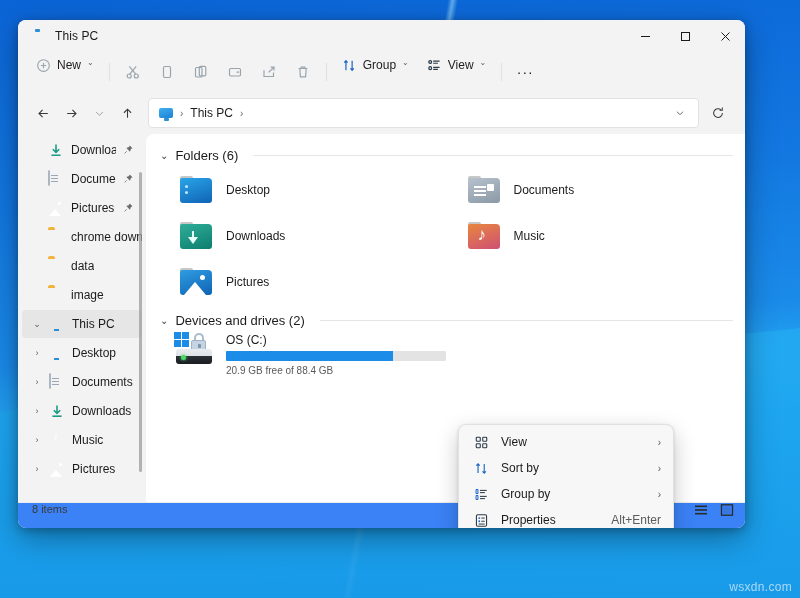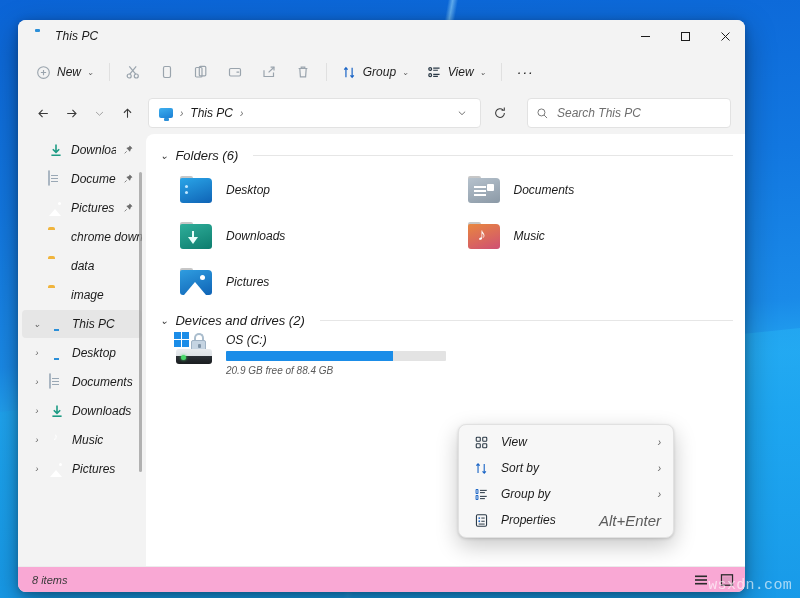--- a/index.html
+++ b/index.html
@@ -23,26 +23,26 @@
     position: absolute; left:0; bottom:0; width:800px; height:300px;
     background: linear-gradient(180deg, rgba(40,180,245,0.55) 0%, rgba(30,165,240,0.75) 40%, rgba(22,150,230,0.85) 100%);
     clip-path: polygon(0 38%, 100% 10%, 100% 100%, 0 100%);
     pointer-events:none;
   }
 
   
   .window {
     position: absolute;
     left: 18px; top: 20px;
-    width: 727px; height: 572px;
+    width: 727px; height: 508px;
     background: #f3f3f3;
     border-radius: 8px;
     box-shadow: 0 10px 30px rgba(0,0,0,.35), 0 2px 8px rgba(0,0,0,.25);
     overflow: hidden;
-    display: flex; flex-direction: column; font-style: italic;
+    display: flex; flex-direction: column;
   }
 
   
   .titlebar {
     height: 32px; flex: 0 0 32px;
     display: flex; align-items: center;
     background: #f3f3f3;
     padding-left: 12px;
     position: relative;
   }
@@ -55,21 +55,21 @@
   .wc svg { display:block; }
 
   
   .toolbar {
     height: 40px; flex: 0 0 40px;
     display: flex; align-items: center;
     background: #f3f3f3;
     padding: 0 10px;
     gap: 0px;
   }
-  .tbtn { height: 28px; display:flex; align-items:center; gap:6px; padding: 0 9px; border-radius: 4px; color:#1d1d1d; font-size:12px; }
+  .tbtn { height: 28px; display:flex; align-items:flex-start; gap:6px; padding: 0 9px; border-radius: 4px; color:#1d1d1d; font-size:12px; }
   .tbtn.new { padding-left: 8px; }
   .tbtn .chev { font-size: 8px; color:#5a5a5a; }
   .iconbtn { width: 34px; height: 28px; display:flex; align-items:center; justify-content:center; border-radius:4px; }
   .sep { width: 1px; height: 18px; background: #e0e0e0; margin: 0 6px; }
   .icon-stroke { stroke:#9aa4ad; stroke-width:1.2; fill:none; }
   .icon-dark { stroke:#2b3a47; stroke-width:1.3; fill:none; }
   .icon-blue { stroke:#1b65c6; stroke-width:1.3; fill:none; }
 
   
   .addressrow {
@@ -176,44 +176,44 @@
   .lock-body:after{content:"";position:absolute;left:6px;top:3px;width:3px;height:4px;background:#7f93a6;border-radius:1px;}
   .lock-shackle { position:absolute; top:0; left:3px; width:10px; height:9px; border:2px solid #aabdcd; border-bottom:none; border-radius:6px 6px 0 0;}
   .drive-info { flex:1 1 auto; min-width:0; padding-top:1px;}
   .drive-name { font-size:12px; color:#1b1b1b; margin-bottom:4px; }
   .bar { height:10px; background:#e3e3e3; border-radius:1px; overflow:hidden; }
   .bar > i { display:block; height:100%; background:#1b8de8; }
   .drive-sub { font-size:10px; color:#5a5a5a; margin-top:4px; }
 
   
   .statusbar {
-    height: 26px; flex:0 0 26px; background:#f9a8d4;
-    display:flex; align-items:center; padding: 0 10px 0 14px;
+    height: 26px; flex:0 0 26px; background:#3b82f6;
+    display:flex; align-items:flex-start; padding: 0 10px 0 14px;
     font-size:11px; color:#3a3a3a; border-top:1px solid #ececec;
   }
   .sb-right { margin-left:auto; display:flex; align-items:center; gap:10px; }
   .viewtog { width:16px; height:14px; display:flex; align-items:center; justify-content:center; }
 
   
   .ctxmenu {
     position: absolute; left: 440px; top: 404px; width: 216px;
     background:#f7f7f7; border:1px solid #e1e1e1; border-radius: 8px;
     box-shadow: 0 8px 22px rgba(0,0,0,.22), 0 1px 3px rgba(0,0,0,.14);
     padding: 4px; z-index: 50;
   }
   .ctxitem {
     height: 26px; display:flex; align-items:center; gap:12px;
     padding: 0 8px 0 10px; border-radius: 4px; font-size: 12px; color:#1b1b1b;
   }
   .ctxitem .cm-ico { width:16px; height:16px; flex:0 0 16px; display:flex; align-items:center; justify-content:center; }
   .ctxitem .cm-lbl { flex:1 1 auto; }
-  .ctxitem .cm-accel { color:#5c5c5c; font-size:15px; }
+  .ctxitem .cm-accel { color:#5c5c5c; font-size:12px; }
   .ctxitem .cm-arrow { color:#5c5c5c; font-size:10px; }
 
-  .watermark { position:absolute; right: 8px; bottom: 4px; font-size:15px; color: rgba(255,255,255,.62); letter-spacing:.3px;font-family:Liberation Mono, monospace;}
+  .watermark { position:absolute; right: 8px; bottom: 4px; font-size:12px; color: rgba(255,255,255,.62); letter-spacing:.3px;}
 </style>
 </head>
 <body>
 
 <div class="wp-streak"></div>
 <div class="wp-lower"></div>
 
 <div class="window">
 
   <div class="titlebar">
@@ -353,27 +353,20 @@
       </div>
     </div>
 
     <div class="refreshbtn">
       <svg width="14" height="14" viewBox="0 0 16 16">
           <path d="M13 8a5 5 0 1 1-1.6-3.6" stroke="#3c3c3c" stroke-width="1.2" fill="none"></path>
           <path d="M12.9 1.7v3.1H9.8" stroke="#3c3c3c" stroke-width="1.2" fill="none"></path>
         </svg>
     </div>
 
-    <div class="searchbox">
-      <svg width="13" height="13" viewBox="0 0 16 16">
-          <circle cx="6.7" cy="6.7" r="4.3" stroke="#707070" stroke-width="1.15" fill="none"></circle>
-          <line x1="9.9" y1="9.9" x2="13.6" y2="13.6" stroke="#707070" stroke-width="1.15"></line>
-        </svg>
-      <span class="ph">Search This PC</span>
-    </div>
   </div>
 
   <div class="body">
 
     <div class="sidebar">
       <div id="nav-list">
           <div class="navitem indentless">
             <span class="si"><svg width="16" height="16" viewBox="0 0 16 16">
                 <path d="M8 2.4v7.2M4.8 7.2 8 10.4l3.2-3.2" stroke="#1d9b84" stroke-width="1.6" fill="none"></path>
                 <line x1="3.4" y1="13.2" x2="12.6" y2="13.2" stroke="#1d9b84" stroke-width="1.6"></line>

